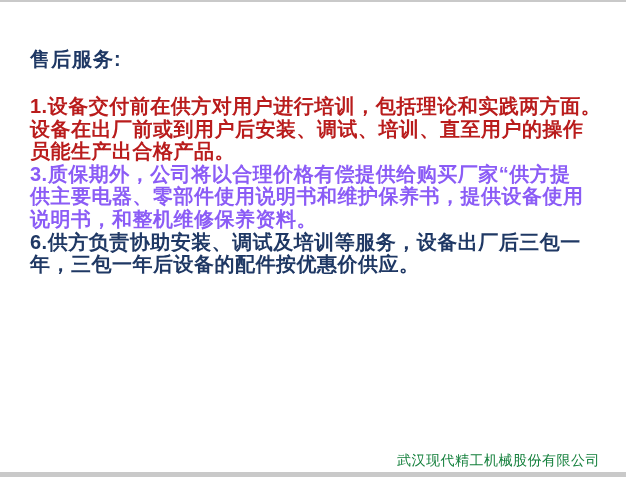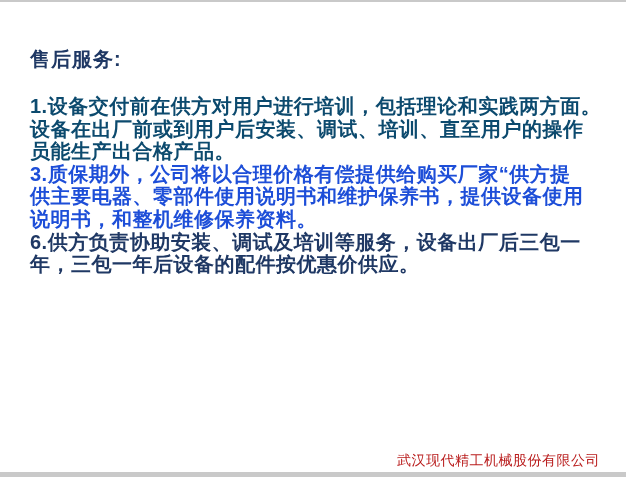--- a/index.html
+++ b/index.html
@@ -66,27 +66,27 @@
 </head>
 <body>
 
 <div class="slide">
 
   <div class="rule-top" style="background: rgb(201, 201, 201);"></div>
 
   <h1 class="title" style="color: rgb(31, 56, 100);">售后服务:</h1>
 
   <div class="body-text">
-    <p style="color: #0c4a6e;">1.设备交付前在供方对用户进行培训，包括理论和实践两方面。
+    <p style="color: #b91c1c;">1.设备交付前在供方对用户进行培训，包括理论和实践两方面。
 设备在出厂前或到用户后安装、调试、培训、直至用户的操作
 员能生产出合格产品。</p>
-    <p style="color: #1d4ed8;">3.质保期外，公司将以合理价格有偿提供给购买厂家“供方提
+    <p style="color: #8b5cf6;">3.质保期外，公司将以合理价格有偿提供给购买厂家“供方提
 供主要电器、零部件使用说明书和维护保养书，提供设备使用
 说明书，和整机维修保养资料。</p>
     <p style="color: rgb(31, 56, 100);">6.供方负责协助安装、调试及培训等服务，设备出厂后三包一
 年，三包一年后设备的配件按优惠价供应。</p>
   </div>
 
-  <div class="footer-company" style="color: #b91c1c; text-align: right;">武汉现代精工机械股份有限公司</div>
+  <div class="footer-company" style="color: #15803d; text-align: right;">武汉现代精工机械股份有限公司</div>
 
   <div class="rule-bottom" style="background: rgb(201, 201, 201);"></div>
 
 </div>
 
 </body></html>

